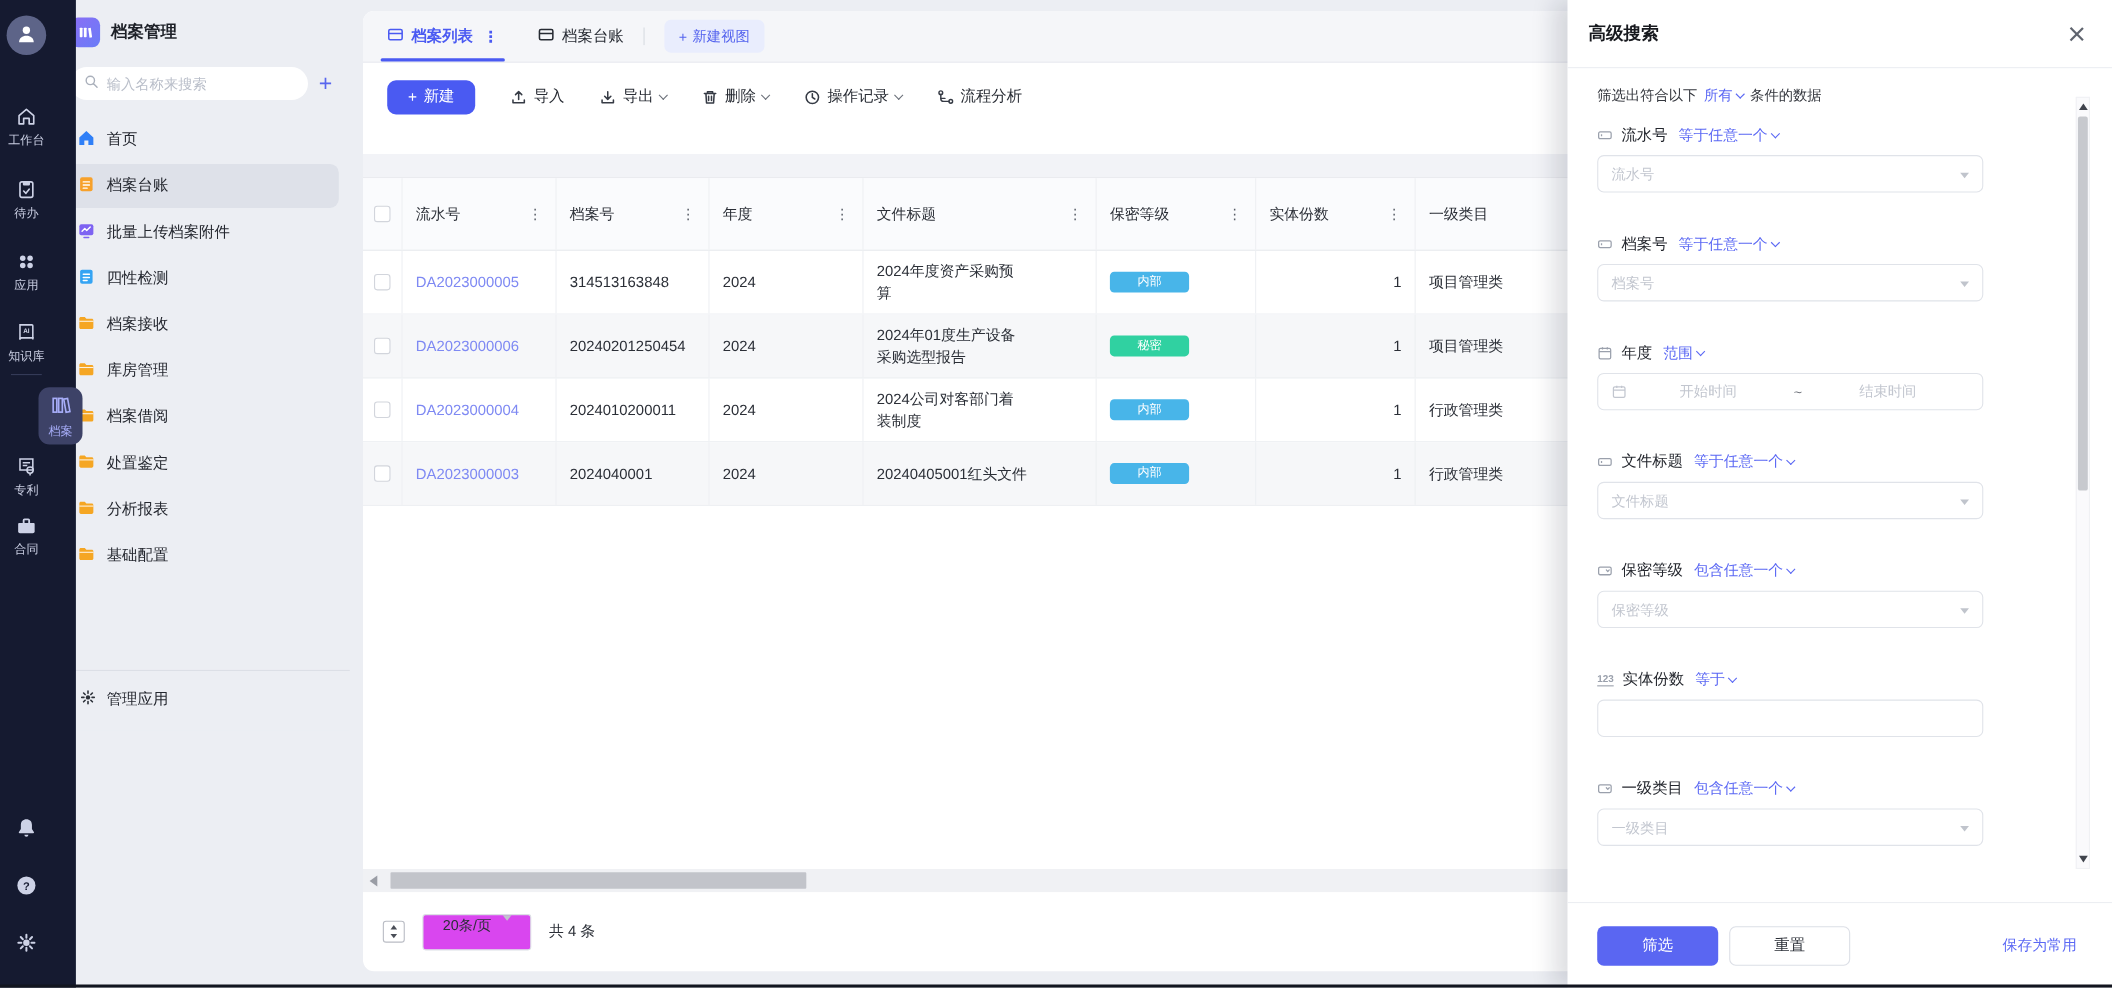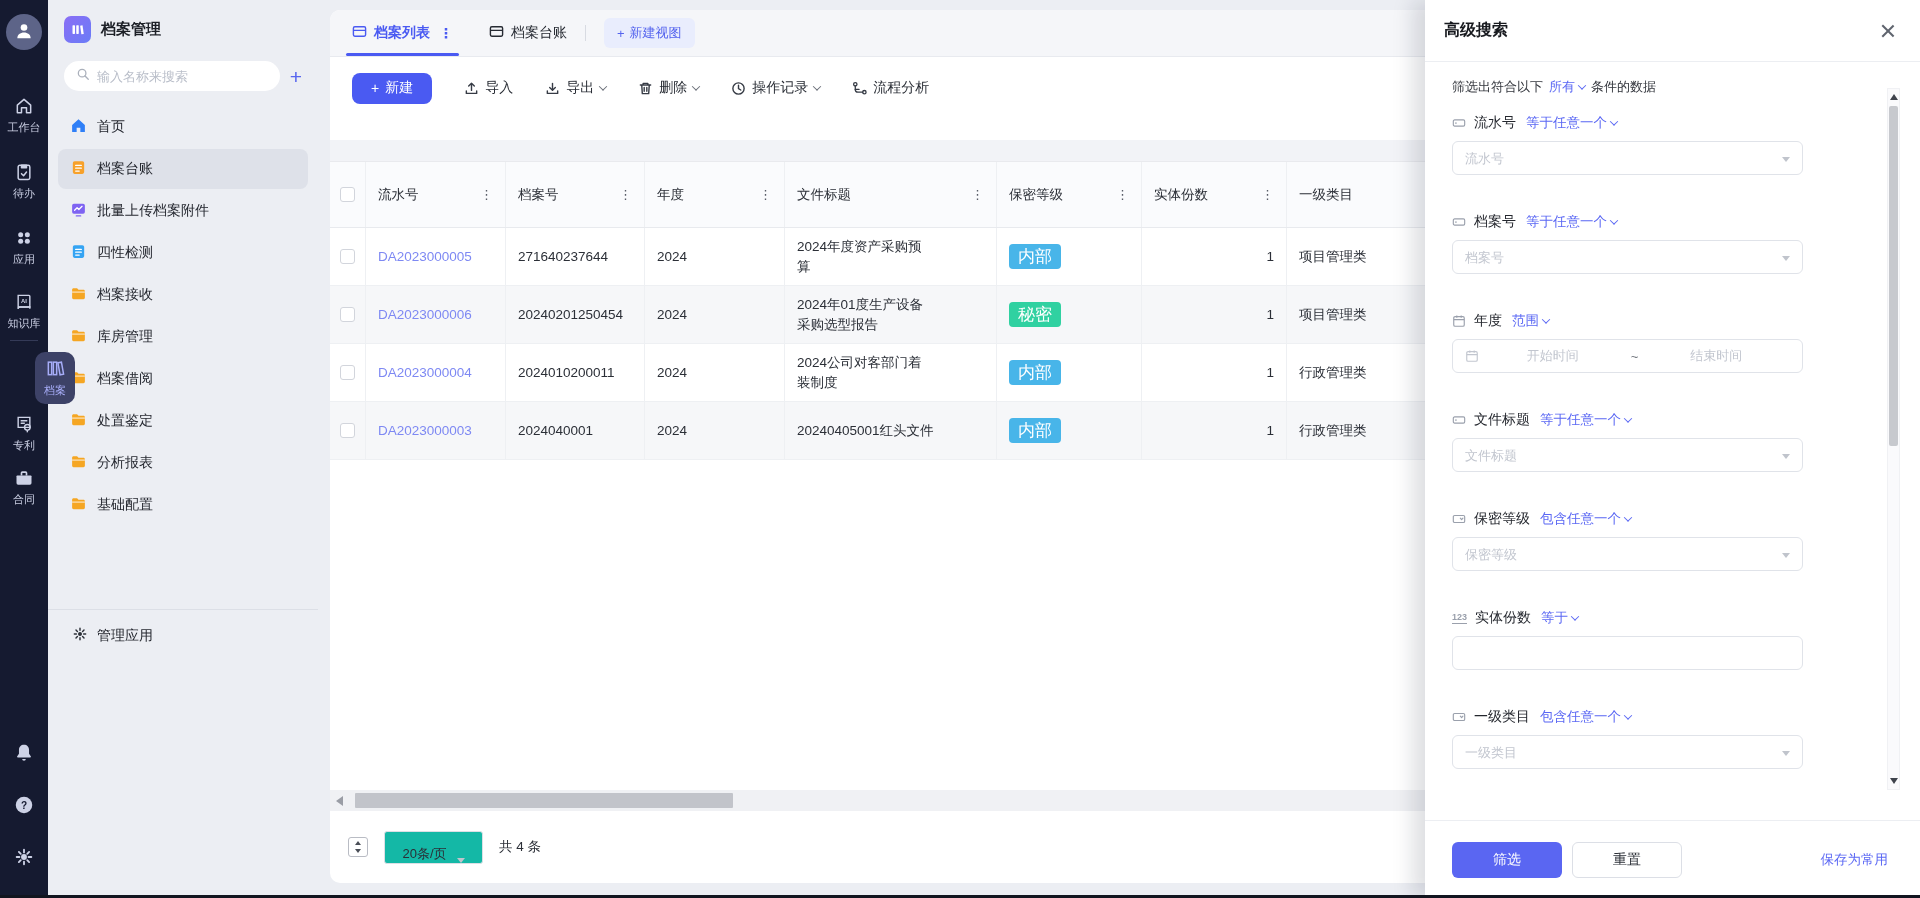--- a/index.html
+++ b/index.html
@@ -1,20 +1,20 @@
 <!DOCTYPE html>
 <html><head>
 <meta charset="utf-8">
 <style>
   * { box-sizing: border-box; margin: 0; padding: 0; }
   html,body { width:1920px; height:898px; overflow:hidden; }
   body { font-family:"Liberation Sans","DejaVu Sans",sans-serif; background:#eceef3; position:relative; color:#262a33; }
 
   
-  .rail { position:absolute; left:0; top:0; width:48px; height:898px; background:#151a30; z-index:30; }
+  .rail { position:absolute; left:0; top:0; width:69px; height:898px; background:#151a30; z-index:30; }
   .rail-item { position:absolute; left:0; width:48px; display:flex; flex-direction:column; align-items:center; gap:4px; color:#c9cee2; font-size:11px; cursor:pointer; }
   .rail-item svg { display:block; }
   .rail-sel { position:absolute; left:4px; width:40px; height:52px; border-radius:10px; background:#3d4267; display:flex; flex-direction:column; align-items:center; justify-content:center; gap:3px; color:#a7adf8; font-size:11px; cursor:pointer;margin-left:31px; }
   .rail-divider { position:absolute; left:10px; width:28px; height:1px; background:#343a57; }
   .avatar { position:absolute; left:6px; top:14px; width:36px; height:36px; border-radius:50%; background:#5d6488; display:flex; align-items:center; justify-content:center; cursor:pointer; }
 
   
   .sidebar { position:absolute; left:48px; top:0; width:270px; height:664px; background:#eceef3; z-index:20; }
   .sb-head { display:flex; align-items:center; padding:16px 16px 0 16px; gap:10px; }
   .sb-logo { width:27px; height:27px; border-radius:7px; background:linear-gradient(135deg,#8a6ef5,#6a7cf7); display:flex; align-items:center; justify-content:center; }
@@ -58,36 +58,36 @@
   .t-cell { display:flex; align-items:center; padding:0 12px; border-right:1px solid #eef0f3; overflow:hidden; }
   .t-cell:last-child { border-right:none; }
   .t-cell.center { justify-content:center; padding:0; }
   .t-cell.num { justify-content:flex-end; }
   .h-dots { margin-left:auto; color:#575c66; font-size:13px; cursor:pointer; }
   .t-row { height:58px; border-bottom:1px solid #eef0f3; font-size:13.5px; color:#2b2f37; cursor:pointer; }
   .t-row.striped { background:#f6f7f9; }
   .link { color:#7e89f3; }
   .title-span { display:inline-block; width:138px; line-height:20px; }
   .checkbox { width:15px; height:15px; border:1px solid #d2d5dc; border-radius:3px; background:#fff; cursor:pointer; }
-  .badge { padding:4px 9px; border-radius:4px; color:#fff; font-size:17px; line-height:1; }
+  .badge { padding:4px 25px; border-radius:4px; color:#fff; font-size:11px; line-height:1; }
   .badge[data-level="internal"] { background:#48b5e9; }
   .badge[data-level="secret"]   { background:#30d1a1; }
 
   
   .hscroll { position:absolute; top:780px; left:0; right:0; height:21px; background:#f0f1f4; }
   .hs-arrow { position:absolute; left:6px; top:6px; width:0; height:0; border-top:5px solid transparent; border-bottom:5px solid transparent; border-right:7px solid #9a9da5; cursor:pointer; }
   .hs-thumb { position:absolute; left:25px; top:3px; width:378px; height:15px; background:#c2c4ca; border-radius:1px; cursor:pointer; }
 
   
   .pager { position:absolute; top:801px; left:0; right:0; bottom:0; display:flex; align-items:center; padding-left:18px; gap:16px; }
   .pg-size-icon { width:20px; height:20px; border:1px solid #b9bcc4; border-radius:3px; position:relative; cursor:pointer; }
   .pg-size-icon i { position:absolute; left:6px; width:0; height:0; border-left:3px solid transparent; border-right:3px solid transparent; }
   .pg-size-icon .up { top:3px; border-bottom:4px solid #4a4e57; }
   .pg-size-icon .dn { bottom:3px; border-top:4px solid #4a4e57; }
-  .pg-select { width:99px; height:33px; border:1px solid #dcdfe5; border-radius:3px; display:flex; align-items:flex-end; justify-content:center; gap:10px; font-size:13px; color:#2b2f37; cursor:pointer; background:#14b8a6; }
+  .pg-select { width:99px; height:33px; border:1px solid #dcdfe5; border-radius:3px; display:flex; align-items:flex-start; justify-content:center; gap:10px; font-size:13px; color:#2b2f37; cursor:pointer; background:#d946ef; }
   .tri-down { width:0; height:0; border-left:4px solid transparent; border-right:4px solid transparent; border-top:5px solid #c0c4cc; }
   .pg-total { font-size:13.5px; color:#2b2f37; }
 
   
   .panel { position:absolute; left:1425px; top:0; width:495px; height:898px; background:#fff; z-index:40; box-shadow:-12px 0 20px rgba(15,20,40,0.14); }
   .p-head { height:62px; display:flex; align-items:center; padding:0 24px 0 19px; border-bottom:1px solid #eceef2; }
   .p-title { font-size:16px; font-weight:bold; color:#17191e; }
   .p-close { margin-left:auto; cursor:pointer; width:16px; height:16px; position:relative; }
   .p-close::before,.p-close::after { content:""; position:absolute; left:7px; top:0; width:1.6px; height:16px; background:#5f646e; }
   .p-close::before { transform:rotate(45deg); } .p-close::after { transform:rotate(-45deg); }
@@ -455,21 +455,21 @@
     </div>
 
     <div class="t-grid t-row">
       <div class="t-cell center">
           <span class="checkbox"></span>
         </div>
       <div class="t-cell">
           <span class="link">DA2023000005</span>
         </div>
       <div class="t-cell">
-          <span>271640237644</span>
+          <span>314513163848</span>
         </div>
       <div class="t-cell">
           <span>2024</span>
         </div>
       <div class="t-cell">
           <span class="title-span">2024年度资产采购预算</span>
         </div>
       <div class="t-cell">
           <span class="badge" data-level="internal">内部</span>
         </div>

